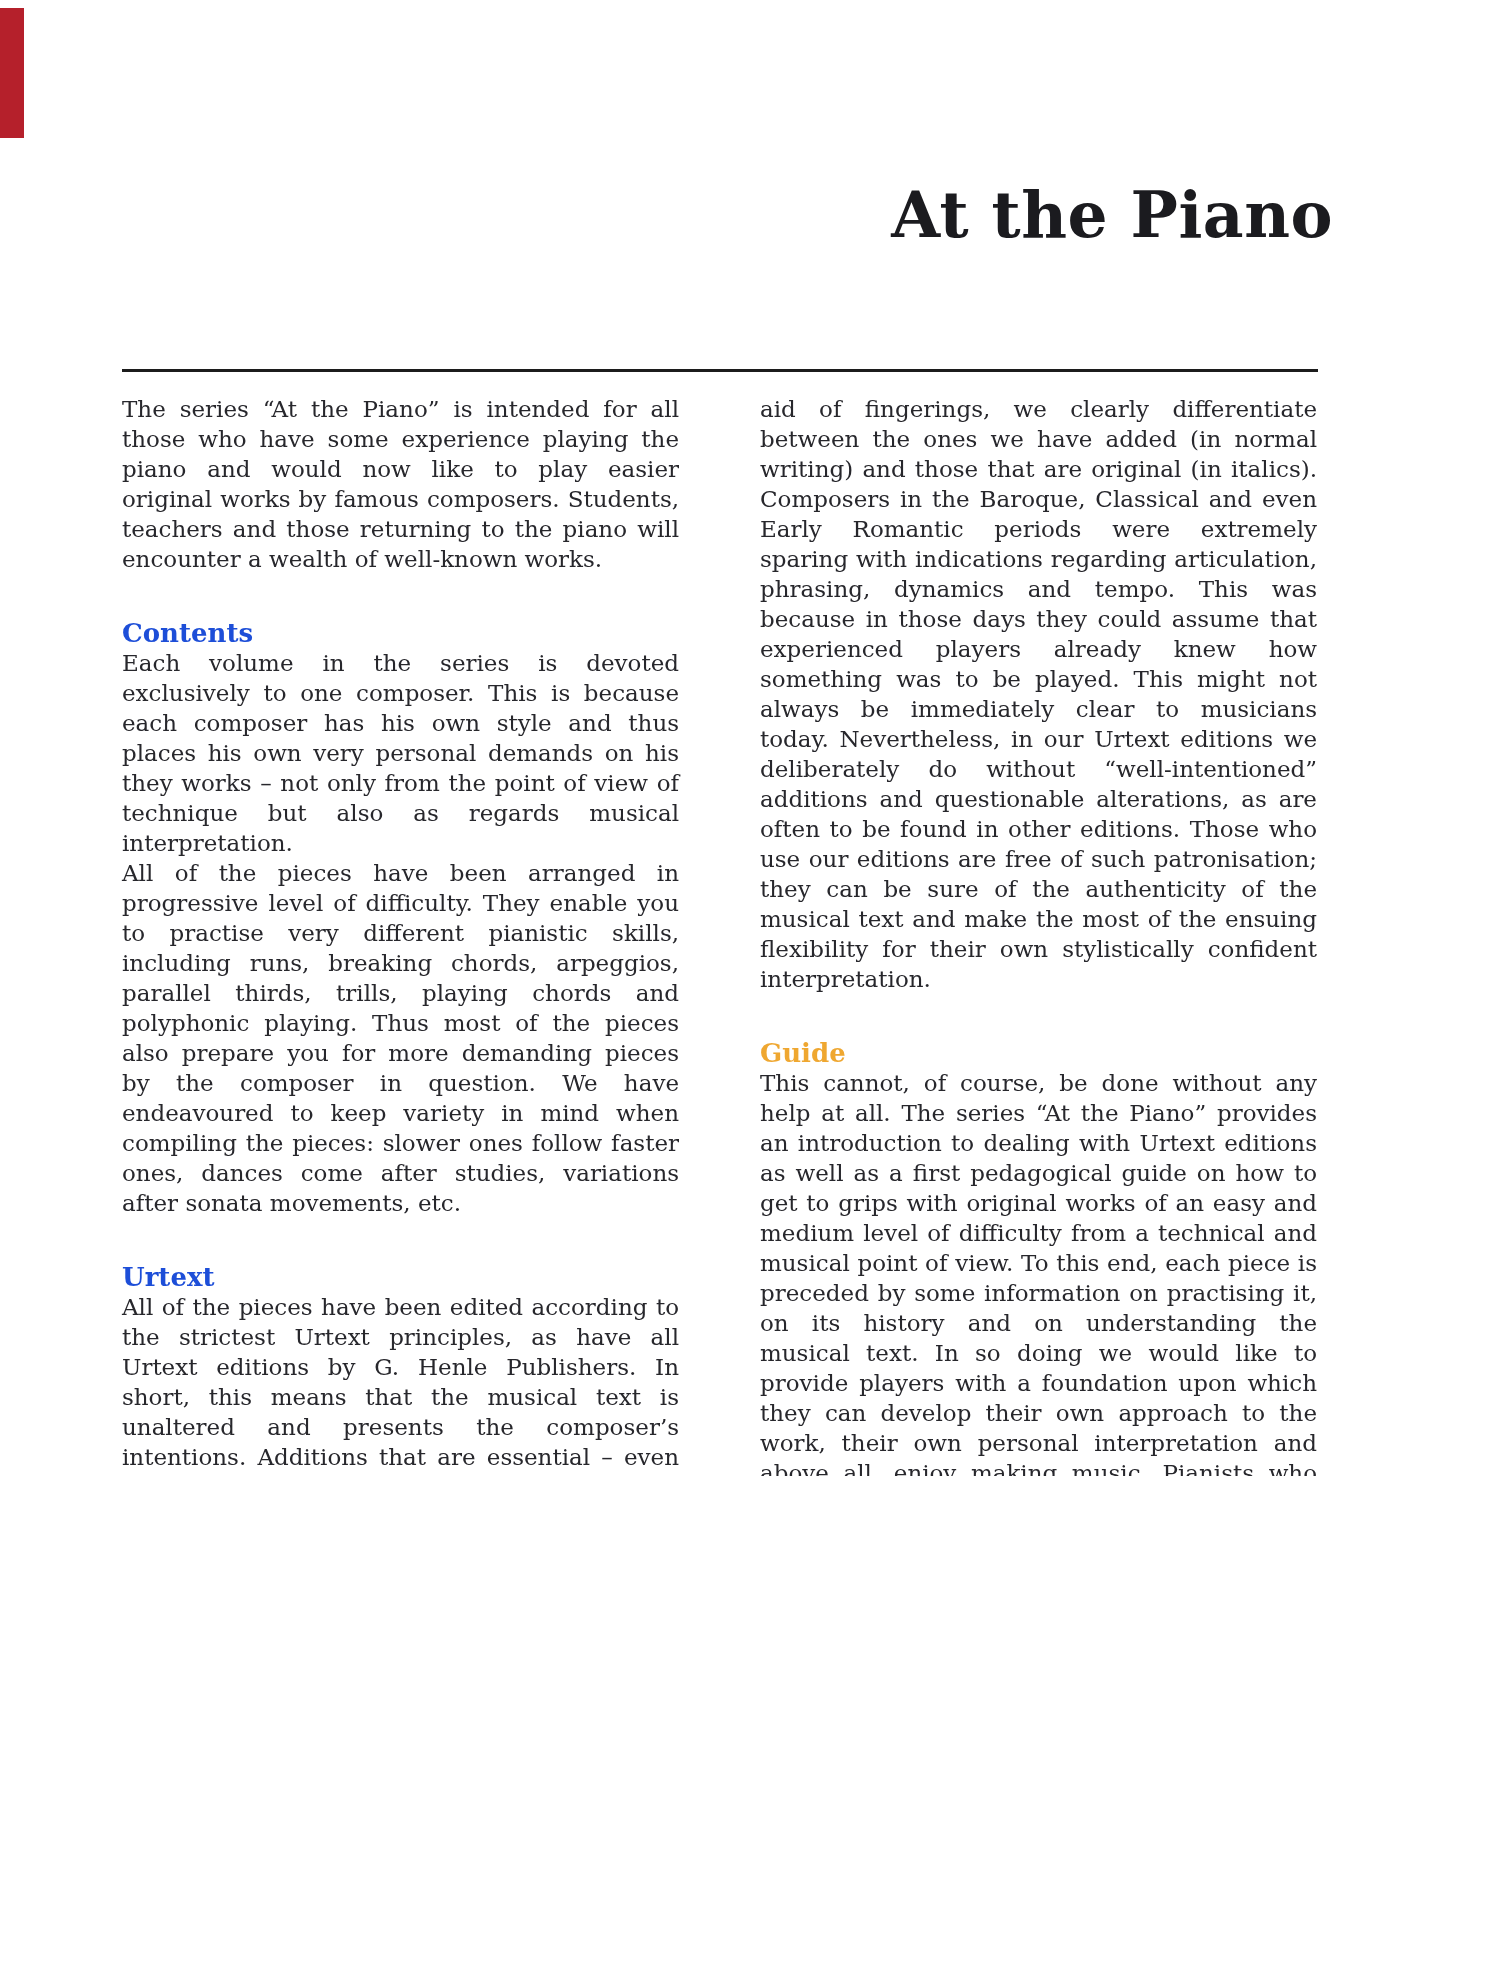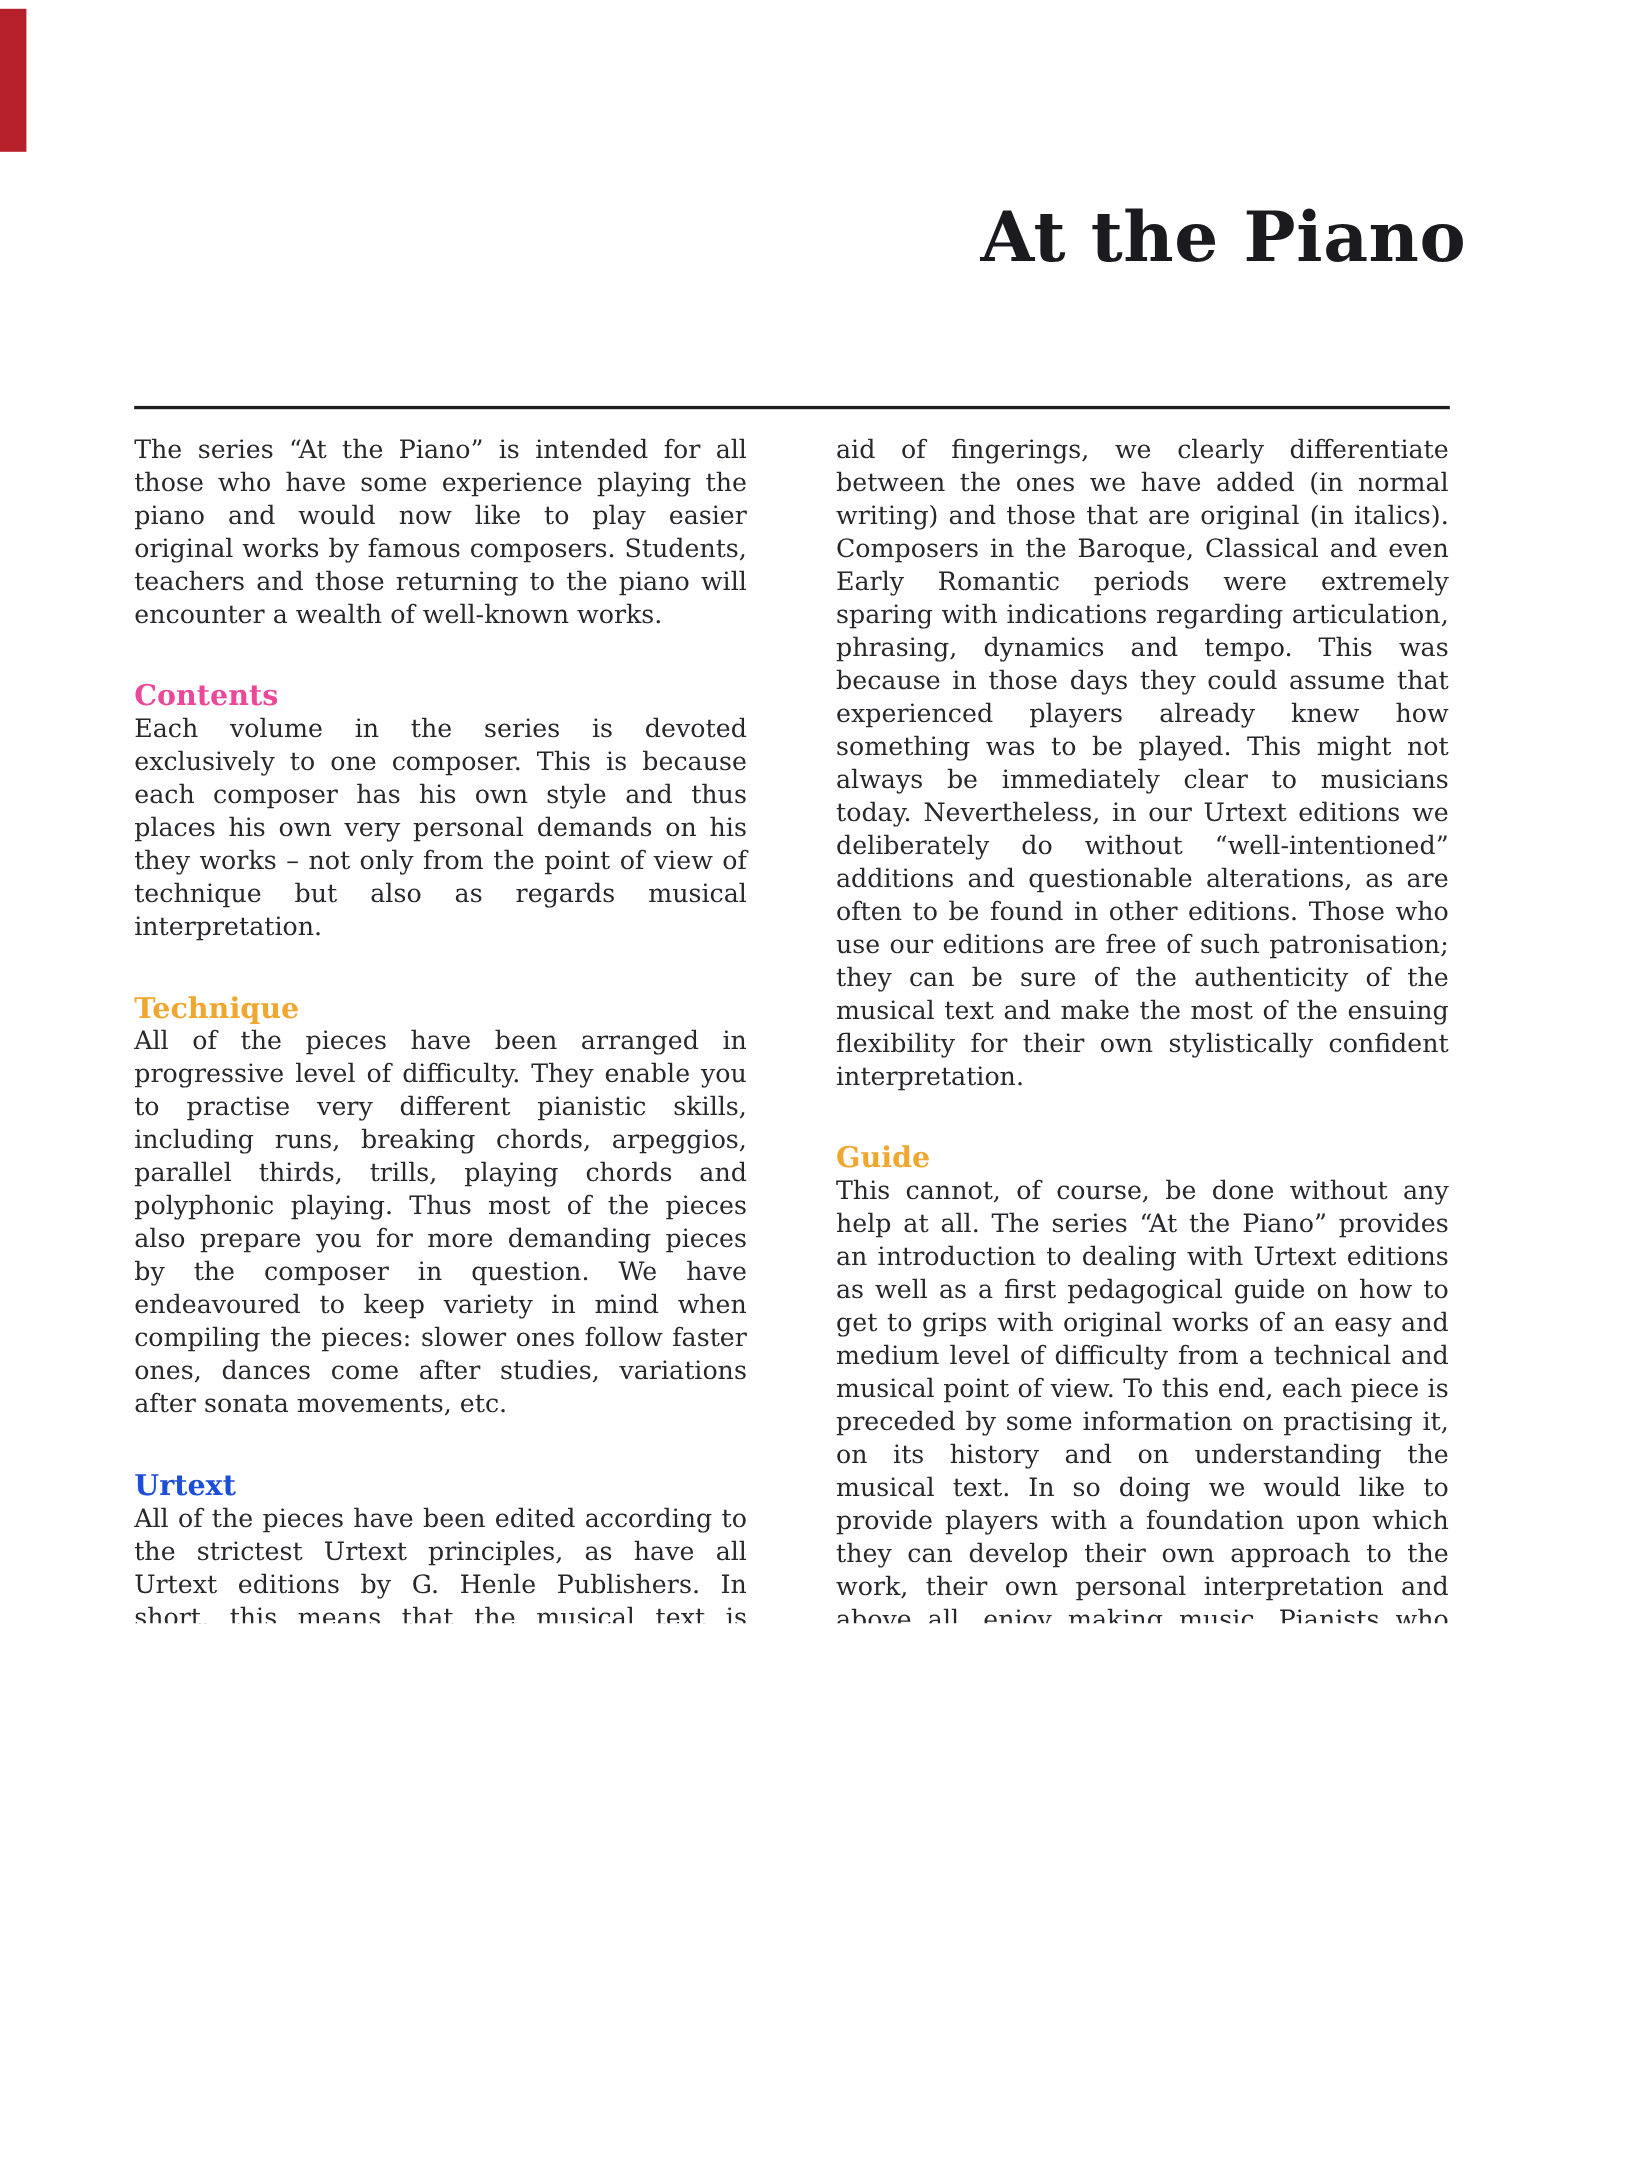--- a/index.html
+++ b/index.html
@@ -75,23 +75,22 @@
 </head>
 <body>
 
 <div class="page">
   <div class="red-tab" style="background: rgb(181, 32, 43);"></div>
   <div class="page-title">At the Piano</div>
   <div class="head-rule"></div>
   <div class="columns">
     <div class="col" id="col-left">
         <p class="body-para" style="color: rgb(39, 39, 44);">The series “At the Piano” is intended for all those who have some experience playing the piano and would now like to play easier original works by famous composers. Students, teachers and those returning to the piano will encounter a wealth of well-known works.</p>
-        <h3 class="sec-heading" style="color: #ec4899;">Contents</h3>
+        <h3 class="sec-heading" style="color: #1d4ed8;">Contents</h3>
         <p class="body-para" style="color: rgb(39, 39, 44);">Each volume in the series is devoted exclusively to one composer. This is because each composer has his own style and thus places his own very personal demands on his they works – not only from the point of view of technique but also as regards musical interpretation.</p>
-        <h3 class="sec-heading" style="color: rgb(239, 167, 48);">Technique</h3>
         <p class="body-para" style="color: rgb(39, 39, 44);">All of the pieces have been arranged in progressive level of difficulty. They enable you to practise very different pianistic skills, including runs, breaking chords, arpeggios, parallel thirds, trills, playing chords and polyphonic playing. Thus most of the pieces also prepare you for more demanding pieces by the composer in question. We have endeavoured to keep variety in mind when compiling the pieces: slower ones follow faster ones, dances come after studies, variations after sonata movements, etc.</p>
         <h3 class="sec-heading" style="color: #1d4ed8;">Urtext</h3>
         <p class="body-para" style="color: rgb(39, 39, 44);">All of the pieces have been edited according to the strictest Urtext principles, as have all Urtext editions by G. Henle Publishers. In short, this means that the musical text is unaltered and presents the composer’s intentions. Additions that are essential – even great composers occasionally make mistakes – have been given in parentheses. And as we do not wish to dispense with the</p>
       </div>
     <div class="col" id="col-right">
         <p class="body-para" style="color: rgb(39, 39, 44);">aid of fingerings, we clearly differentiate between the ones we have added (in normal writing) and those that are original (in italics). Composers in the Baroque, Classical and even Early Romantic periods were extremely sparing with indications regarding articulation, phrasing, dynamics and tempo. This was because in those days they could assume that experienced players already knew how something was to be played. This might not always be immediately clear to musicians today. Nevertheless, in our Urtext editions we deliberately do without “well-intentioned” additions and questionable alterations, as are often to be found in other editions. Those who use our editions are free of such patronisation; they can be sure of the authenticity of the musical text and make the most of the ensuing flexibility for their own stylistically confident interpretation.</p>
         <h3 class="sec-heading" style="color: rgb(239, 167, 48);">Guide</h3>
         <p class="body-para" style="color: rgb(39, 39, 44);">This cannot, of course, be done without any help at all. The series “At the Piano” provides an introduction to dealing with Urtext editions as well as a first pedagogical guide on how to get to grips with original works of an easy and medium level of difficulty from a technical and musical point of view. To this end, each piece is preceded by some information on practising it, on its history and on understanding the musical text. In so doing we would like to provide players with a foundation upon which they can develop their own approach to the work, their own personal interpretation and above all, enjoy making music. Pianists who are enthusiastic and prepared to put in a little effort – no matter whether young or old, starting to play or returning to the instrument – will then be able to play their Bach, Beethoven, Chopin, Brahms or even Liszt with conviction.</p>
       </div>
   </div>

